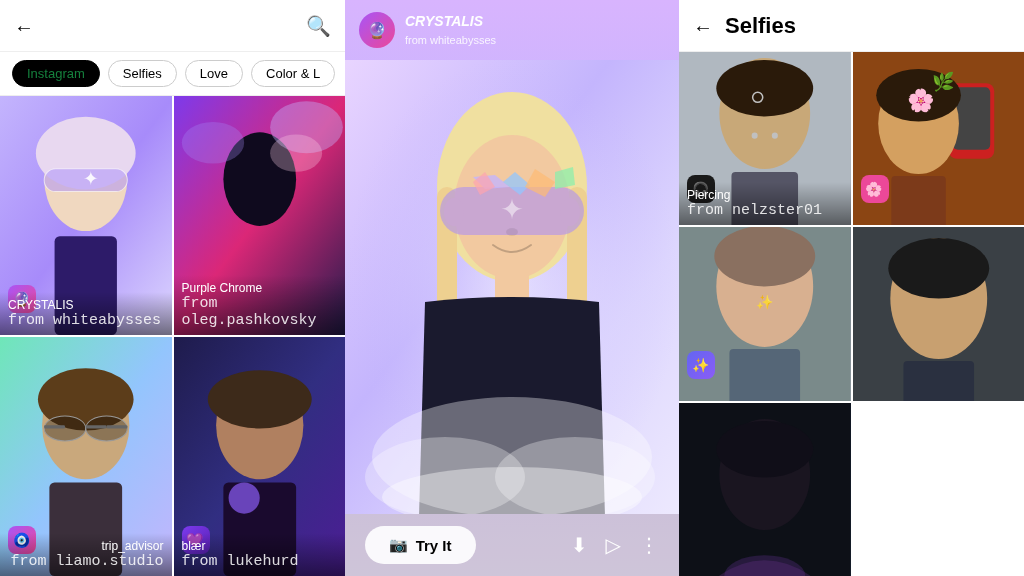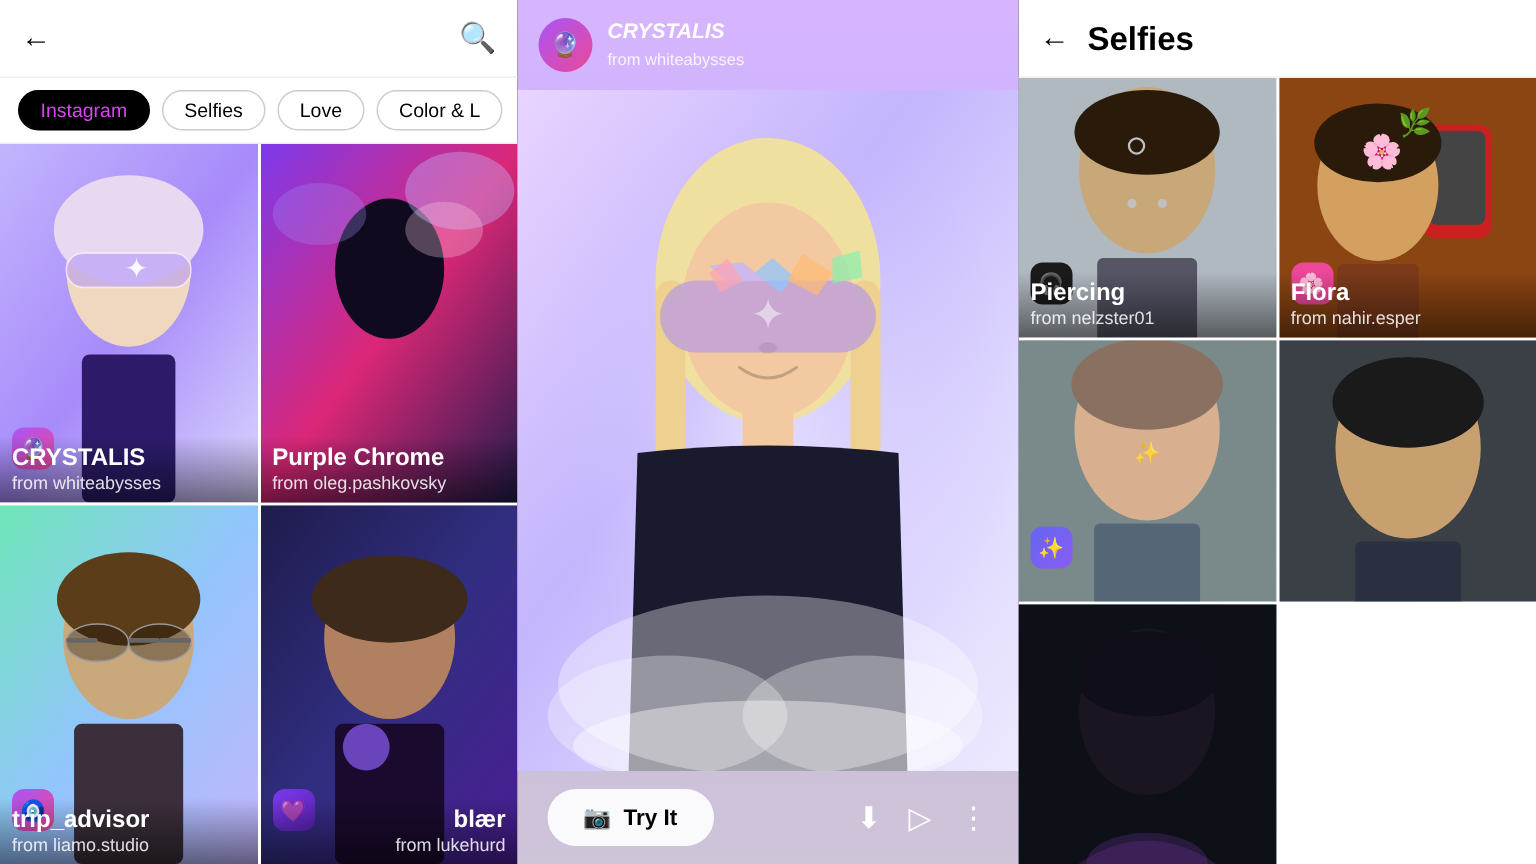--- a/index.html
+++ b/index.html
@@ -69,21 +69,21 @@
       border: 1px solid #ccc;
       font-size: 13px;
       cursor: pointer;
       white-space: nowrap;
       background: #fff;
       color: #000;
     }
 
     .filter-tab.active {
       background: #000;
-      color: #d946ef;
+      color: #15803d;
       border-color: #000;
     }
 
     .grid-container {
       display: grid;
       grid-template-columns: 1fr 1fr;
       gap: 2px;
       overflow: hidden;
       flex: 1;
     }
@@ -99,50 +99,51 @@
       position: absolute;
       bottom: 0;
       left: 0;
       right: 0;
       padding: 6px 8px;
       background: linear-gradient(transparent, rgba(0,0,0,0.5));
     }
 
     .item-name {
       color: #fff;
-      font-size: 16px;
-      font-weight: 700;
+      font-size: 12px;
+      font-weight: 400;
       display: block;
     }
 
     .item-author {
       color: rgba(255,255,255,0.85);
-      font-size: 12px;
+      font-size: 15px;
       display: block;
+      font-family: Liberation Mono, monospace;
     }
 
     .item-icon {
       position: absolute;
       bottom: 22px;
       left: 8px;
       width: 28px;
       height: 28px;
       border-radius: 8px;
       background: linear-gradient(135deg, #a855f7, #ec4899);
       display: flex;
       align-items: center;
       justify-content: center;
       font-size: 14px;
     }
 
     
     .grid-item-1 { background: linear-gradient(160deg, #c4b5fd 0%, #a78bfa 40%, #ddd6fe 100%); }
     .grid-item-2 { background: linear-gradient(160deg, #7c3aed 0%, #db2777 50%, #1e1b4b 100%); }
-    .grid-item-3 { background: linear-gradient(160deg, #6ee7b7 0%, #93c5fd 50%, #c4b5fd 100%); }
-    .grid-item-4 { background: linear-gradient(160deg, #1e1b4b 0%, #312e81 50%, #4c1d95 100%); text-align: right; }
+    .grid-item-3 { background: linear-gradient(160deg, #6ee7b7 0%, #93c5fd 50%, #c4b5fd 100%); text-align: right; }
+    .grid-item-4 { background: linear-gradient(160deg, #1e1b4b 0%, #312e81 50%, #4c1d95 100%); }
 
     
     .center-panel {
       width: 334px;
       height: 576px;
       background: linear-gradient(180deg, #d8b4fe 0%, #c4b5fd 30%, #e9d5ff 60%, #f3e8ff 100%);
       position: relative;
       flex-shrink: 0;
       display: flex;
       flex-direction: column;
@@ -547,24 +548,20 @@
         <ellipse cx="65" cy="100" rx="40" ry="50" fill="#d4a060"></ellipse>
         <ellipse cx="65" cy="72" rx="42" ry="26" fill="#2a1a0a"></ellipse>
 
         <text x="68" y="85" font-size="22" text-anchor="middle">🌸</text>
         <text x="90" y="65" font-size="18" text-anchor="middle">🌿</text>
         <rect x="38" y="152" width="54" height="78" rx="4" fill="#7c3a1a"></rect>
       </svg>
       <div class="right-item-icon" style="background: #ec4899; border-radius: 8px;">
         <span>🌸</span>
       </div>
-      <div class="right-item-info">
-        <span class="item-name">Flora</span>
-        <span class="item-author">from nahir.esper</span>
-      </div>
     </div>
 
     <div class="right-grid-item rg-3">
       <svg class="face-svg" viewBox="0 0 170 230" preserveAspectRatio="xMidYMid slice">
         <rect width="170" height="230" fill="#7a8a8a"></rect>
         <ellipse cx="85" cy="88" rx="48" ry="60" fill="#d8b090"></ellipse>
         <ellipse cx="85" cy="58" rx="50" ry="30" fill="#8a7060"></ellipse>
         <rect x="50" y="150" width="70" height="80" rx="4" fill="#556677"></rect>
 
         <text x="85" y="108" font-size="14" text-anchor="middle" fill="rgba(200,200,255,0.9)">✨</text>

